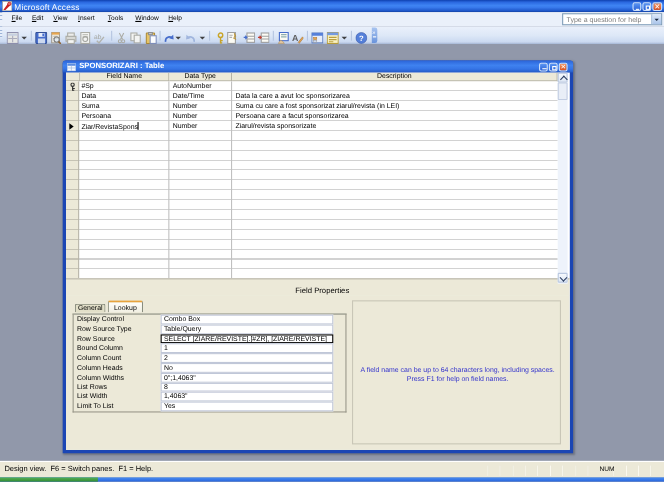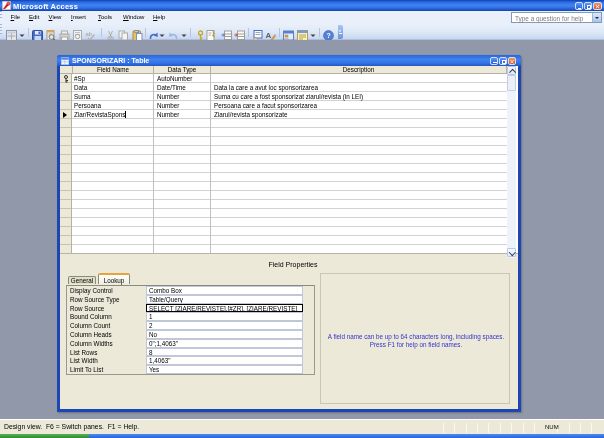--- a/index.html
+++ b/index.html
@@ -3,21 +3,21 @@
 <meta charset="utf-8">
 <style>
   * { margin:0; padding:0; box-sizing:border-box; }
   html,body { width:604px; height:438px; overflow:hidden; }
   body { font-family:"Liberation Sans", sans-serif; position:relative; background:#9198AA; }
   .abs { position:absolute; }
 
   
   #titlebar { left:0; top:0; width:604px; height:11px;
     background:linear-gradient(to bottom,#0f41af 0%,#2a68e0 18%,#3e83f2 45%,#3a7cee 60%,#1d55c8 90%,#12409f 100%); }
-  #apptitle { left:13px; top:1.5px; color:#fff; font-size:7.5px; font-weight:bold; letter-spacing:0.2px; }
+  #apptitle { left:13px; top:1.5px; color:#fff; font-size:7.5px; font-weight:normal; letter-spacing:0.2px; }
   .capbtn { top:2px; width:8px; height:8px; border-radius:2px; border:1px solid #cfe0f8;
     background:linear-gradient(to bottom,#5c96f2,#2a62d8); color:#fff; }
   #btnmin { left:575px; } #btnmax { left:584px; }
   #btnclose { left:593px; width:9px; background:linear-gradient(to bottom,#f0996a,#d9501f); }
   .capbtn span.x { position:absolute; left:0; top:0; width:100%; text-align:center; font-size:6.5px; line-height:7.5px; }
 
   
   #menubar { left:0; top:11px; width:604px; height:13px; background:#eaf0fa; }
   .menuitem { position:absolute; top:3px; font-size:6px; color:#000; }
   .menuitem u { text-decoration:underline; }

